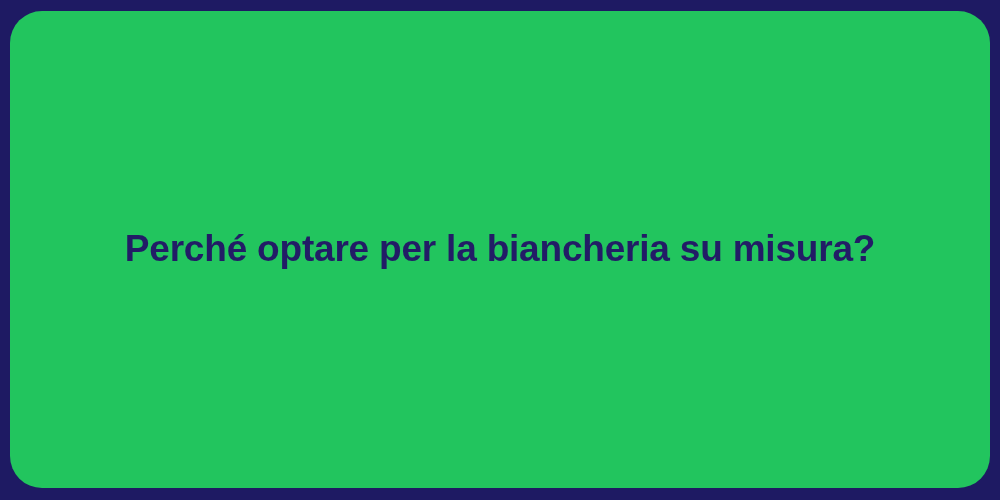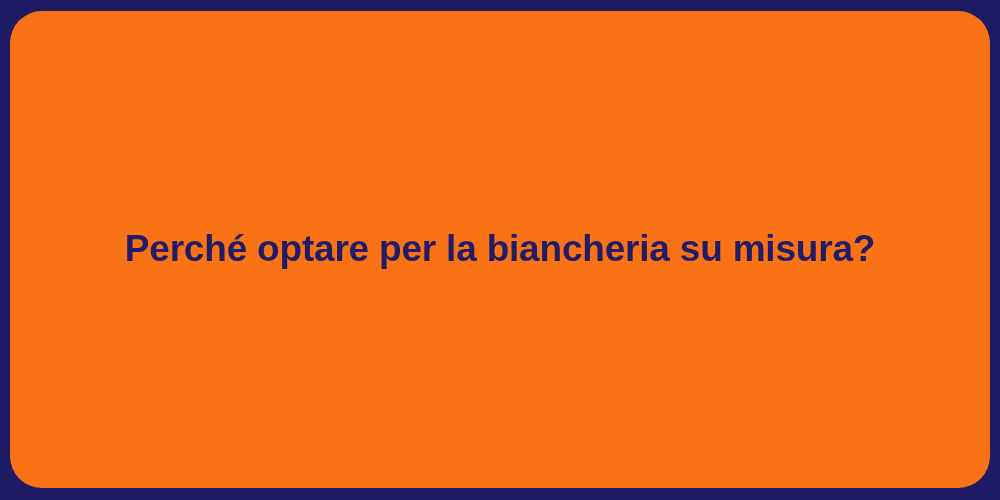--- a/index.html
+++ b/index.html
@@ -23,21 +23,21 @@
     height: 500px;
     background: #1e1a63;
     padding: 11px 10px 12px 10px;
   }
 
   
   .banner-card {
     box-sizing: border-box;
     width: 100%;
     height: 100%;
-    background: #f97316;
+    background: #22c55e;
     border-radius: 32px;
     display: flex;
     align-items: center;
     justify-content: center;
     overflow: hidden;
   }
 
   .heading-wrap {
     width: 100%;
     text-align: center;

